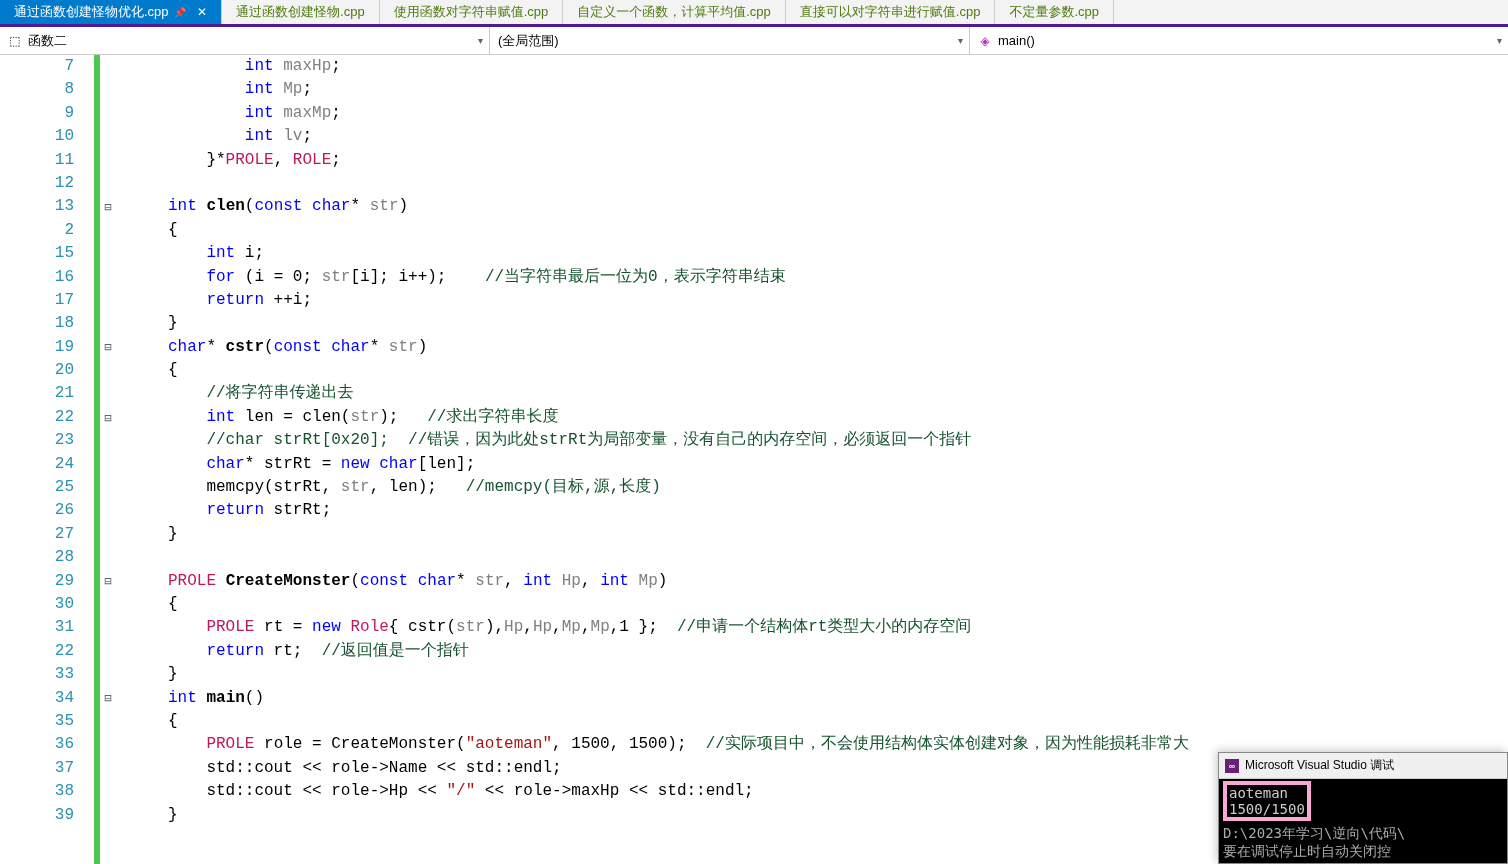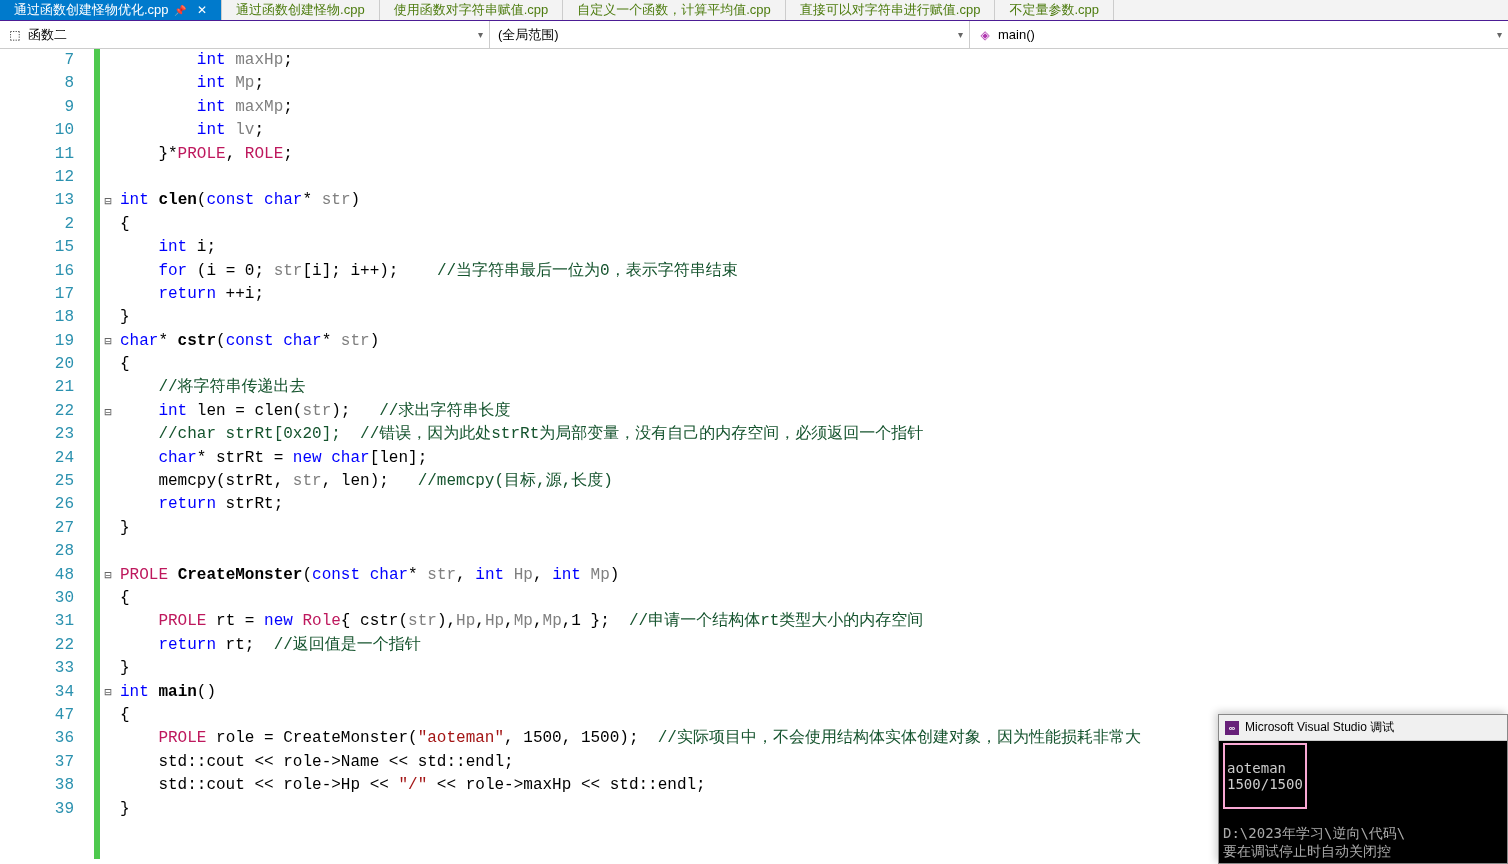--- a/index.html
+++ b/index.html
@@ -1,45 +1,45 @@
 <!DOCTYPE html>
 <html><head>
 <meta charset="utf-8">
 <style>
 * { margin: 0; padding: 0; box-sizing: border-box; }
 body { font-family: "Segoe UI", Tahoma, sans-serif; font-size: 13px; background: #fff; overflow: hidden; width: 1508px; height: 864px; position: relative; }
-.tab-bar { display: flex; background: #f3f3f3; border-bottom: 1px solid #4c1d95; height: 21px; }
+.tab-bar { display: flex; background: #f3f3f3; border-bottom: 3px solid #4c1d95; height: 27px; }
 .tab { padding: 4px 14px; border-right: 1px solid #ccc; cursor: pointer; color: #4d7c0f; background: #f3f3f3; white-space: nowrap; display: flex; align-items: center; gap: 6px; }
 .tab.active { background: #007acc; color: #fff; }
 .tab .pin { font-size: 10px; }
 .tab .close { font-size: 12px; margin-left: 4px; }
 .nav-bar { display: flex; background: #fff; border-bottom: 1px solid #ccc; height: 28px; align-items: stretch; }
 .nav-dropdown { flex: 1; display: flex; align-items: center; padding: 0 8px; border-right: 1px solid #ccc; position: relative; }
 .nav-dropdown:last-child { border-right: none; }
 .nav-icon { width: 14px; height: 14px; margin-right: 6px; display: inline-flex; align-items: center; justify-content: center; font-size: 12px; }
 .nav-arrow { position: absolute; right: 6px; color: #666; font-size: 10px; }
 .editor-area { display: flex; height: calc(100% - 54px); }
 .gutter { width: 94px; background: #fff; text-align: right; padding-right: 20px; color: #2b91af; font-family: Consolas, "Courier New", monospace; font-size: 16px; line-height: 23.4px; user-select: none; }
 .gutter div { height: 23.4px; }
 .change-bar { width: 6px; background: #4ec94e; }
 .fold-col { width: 16px; background: #fff; font-family: Consolas, monospace; font-size: 12px; color: #666; }
 .fold-col div { height: 23.4px; display: flex; align-items: center; justify-content: center; cursor: pointer; }
-.code { flex: 1; font-family: Consolas, "SimSun", "Courier New", monospace; font-size: 16px; line-height: 23.4px; white-space: pre; padding-left: 4px; overflow: hidden; }
+.code { flex: 1; font-family: Consolas, "SimSun", "Courier New", monospace; font-size: 16px; line-height: 23.4px; white-space: pre; padding-left: 4px; overflow: hidden; margin-left: 48px; }
 .code-line { height: 23.4px; }
 .kw { color: #0000ff; }
 .typ { color: #be185d; }
 .str { color: #a31515; }
 .com { color: #14532d; }
 .gry { color: #808080; }
 .func { color: #000; font-weight: bold; }
 .console-window { position: absolute; right: 0; bottom: 0; width: 290px; background: #fff; border: 1px solid #888; box-shadow: -2px -2px 8px rgba(0,0,0,0.2); }
 .console-title { background: #f0f0f0; padding: 4px 6px; display: flex; align-items: center; gap: 6px; border-bottom: 1px solid #ccc; font-size: 12px; }
 .vs-icon { width: 14px; height: 14px; background: #68217a; color: #fff; font-size: 9px; display: flex; align-items: center; justify-content: center; font-weight: bold; }
 .console-body { background: #000; color: #ccc; font-family: "SimSun", Consolas, monospace; font-size: 14px; padding: 2px 4px; min-height: 78px; }
-.hl-box { border: 2px solid #f9a8d4; display: inline-block; padding: 15px 2px; margin-bottom: 12px; }
+.hl-box { border: 4px solid #f9a8d4; display: inline-block; padding: 0 2px; margin-bottom: 0; }
 </style>
 </head>
 <body>
 
 <div class="tab-bar" id="tab-bar">
     <div class="tab active">
       <span>通过函数创建怪物优化.cpp</span>
       <span class="pin">📌</span>
       <span class="close">✕</span>
     </div>
@@ -94,27 +94,27 @@
       <div>19</div>
       <div>20</div>
       <div>21</div>
       <div>22</div>
       <div>23</div>
       <div>24</div>
       <div>25</div>
       <div>26</div>
       <div>27</div>
       <div>28</div>
-      <div>48</div>
+      <div>29</div>
       <div>30</div>
       <div>31</div>
       <div>22</div>
       <div>33</div>
       <div>34</div>
-      <div>47</div>
+      <div>35</div>
       <div>36</div>
       <div>37</div>
       <div>38</div>
       <div>39</div>
     </div>
   <div class="change-bar"></div>
   <div class="fold-col" id="foldcol">
       <div></div>
       <div></div>
       <div></div>

